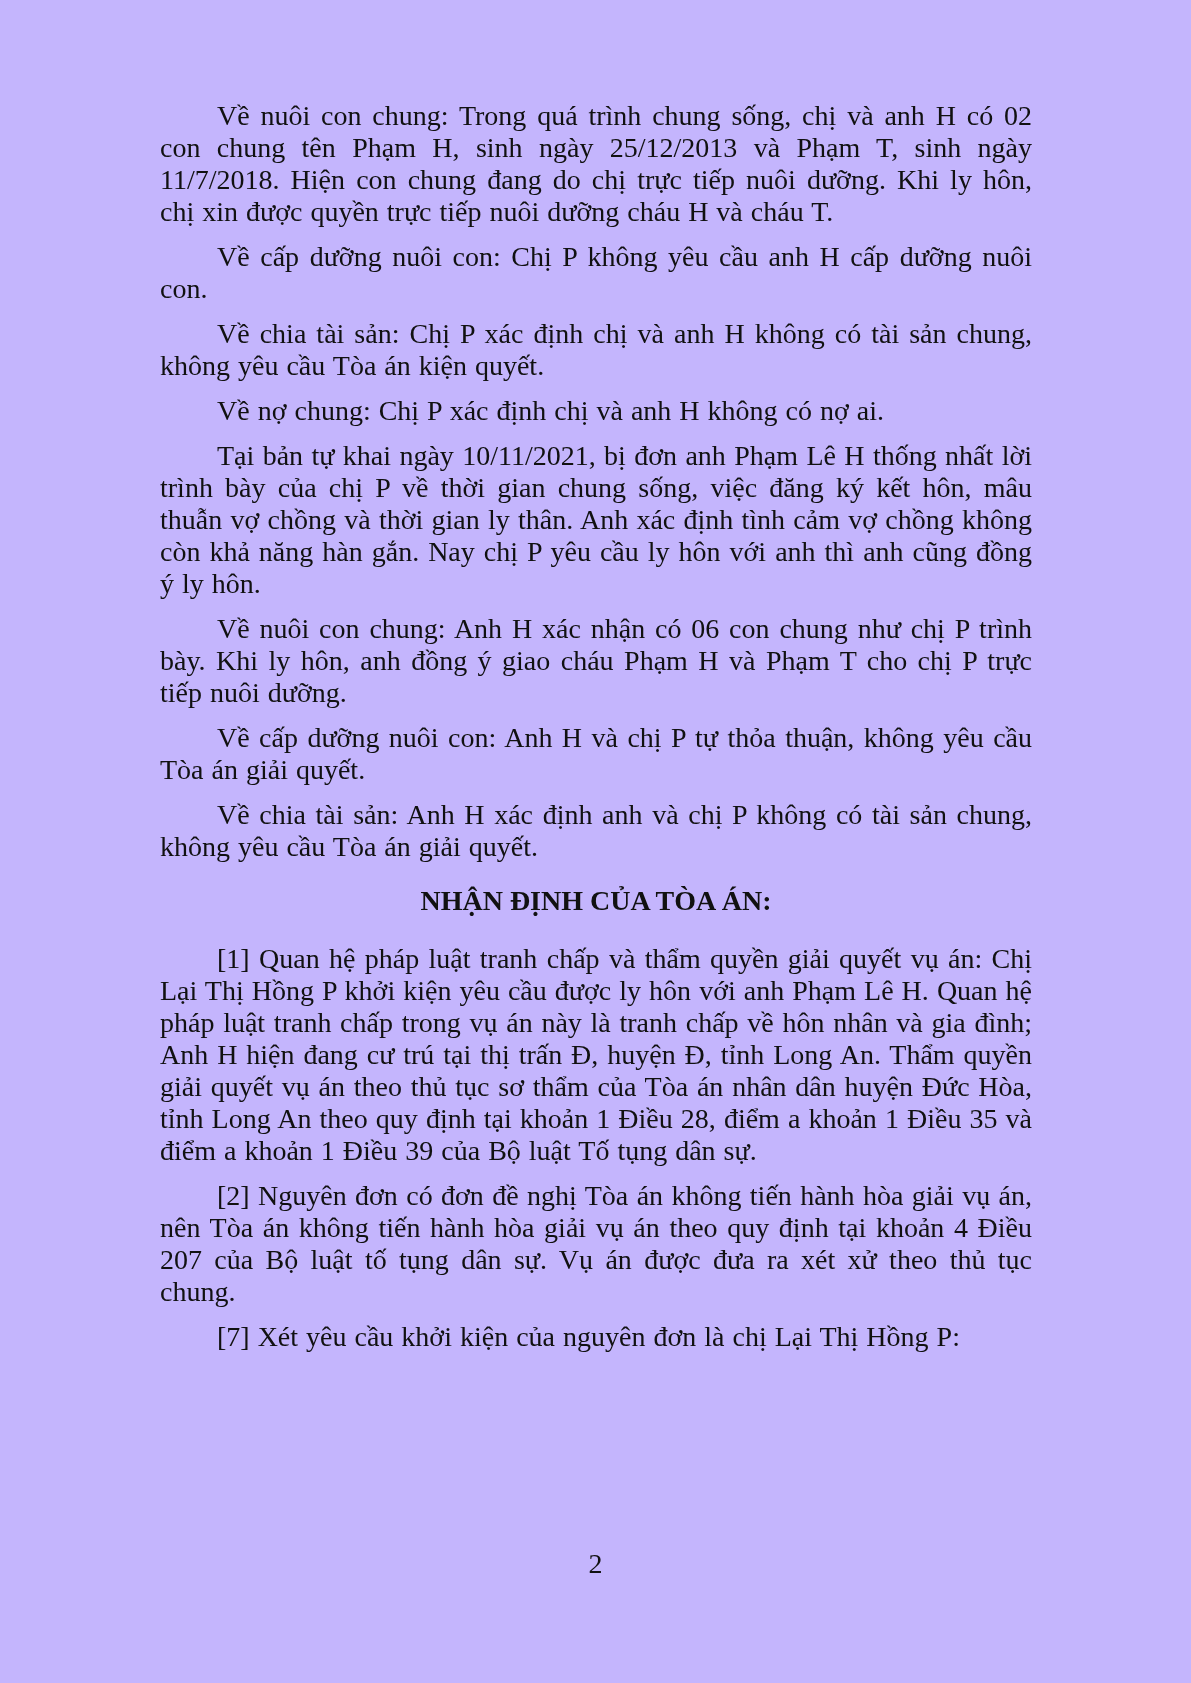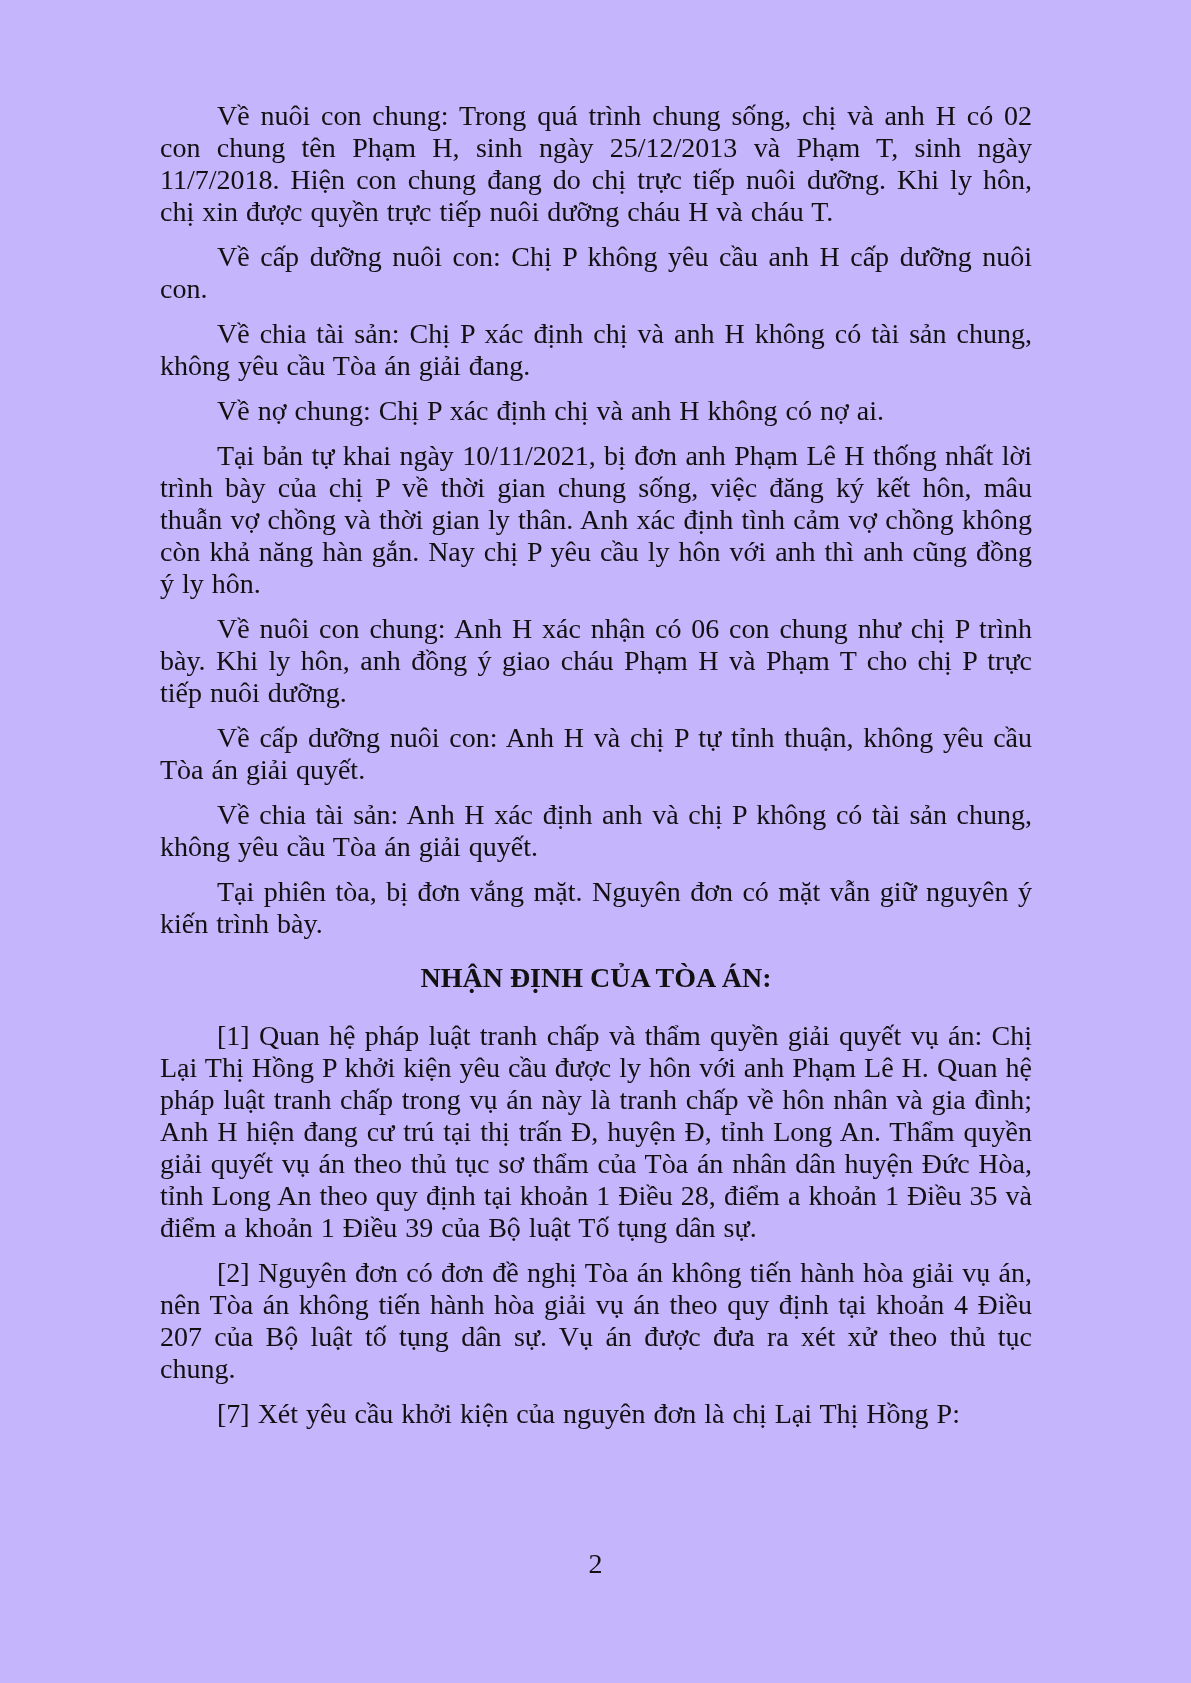--- a/index.html
+++ b/index.html
@@ -53,27 +53,26 @@
   }
 </style>
 </head>
 <body>
 
 <div class="sheet">
   <div class="content">
 
     <p class="para">Về nuôi con chung: Trong quá trình chung sống, chị và anh H có 02 con chung tên Phạm H, sinh ngày 25/12/2013 và Phạm T, sinh ngày 11/7/2018. Hiện con chung đang do chị trực tiếp nuôi dưỡng. Khi ly hôn, chị xin được quyền trực tiếp nuôi dưỡng cháu H và cháu T.</p>
     <p class="para">Về cấp dưỡng nuôi con: Chị P không yêu cầu anh H cấp dưỡng nuôi con.</p>
-    <p class="para">Về chia tài sản: Chị P xác định chị và anh H không có tài sản chung, không yêu cầu Tòa án giải đang.</p>
+    <p class="para">Về chia tài sản: Chị P xác định chị và anh H không có tài sản chung, không yêu cầu Tòa án kiện quyết.</p>
     <p class="para">Về nợ chung: Chị P xác định chị và anh H không có nợ ai.</p>
     <p class="para">Tại bản tự khai ngày 10/11/2021, bị đơn anh Phạm Lê H thống nhất lời trình bày của chị P về thời gian chung sống, việc đăng ký kết hôn, mâu thuẫn vợ chồng và thời gian ly thân. Anh xác định tình cảm vợ chồng không còn khả năng hàn gắn. Nay chị P yêu cầu ly hôn với anh thì anh cũng đồng ý ly hôn.</p>
     <p class="para">Về nuôi con chung: Anh H xác nhận có 06 con chung như chị P trình bày. Khi ly hôn, anh đồng ý giao cháu Phạm H và Phạm T cho chị P trực tiếp nuôi dưỡng.</p>
-    <p class="para">Về cấp dưỡng nuôi con: Anh H và chị P tự tỉnh thuận, không yêu cầu Tòa án giải quyết.</p>
+    <p class="para">Về cấp dưỡng nuôi con: Anh H và chị P tự thỏa thuận, không yêu cầu Tòa án giải quyết.</p>
     <p class="para">Về chia tài sản: Anh H xác định anh và chị P không có tài sản chung, không yêu cầu Tòa án giải quyết.</p>
-    <p class="para">Tại phiên tòa, bị đơn vắng mặt. Nguyên đơn có mặt vẫn giữ nguyên ý kiến trình bày.</p>
 
     <h1 class="section-heading">NHẬN ĐỊNH CỦA TÒA ÁN:</h1>
 
     <p class="para">[1] Quan hệ pháp luật tranh chấp và thẩm quyền giải quyết vụ án: Chị Lại Thị Hồng P khởi kiện yêu cầu được ly hôn với anh Phạm Lê H. Quan hệ pháp luật tranh chấp trong vụ án này là tranh chấp về hôn nhân và gia đình; Anh H hiện đang cư trú tại thị trấn Đ, huyện Đ, tỉnh Long An. Thẩm quyền giải quyết vụ án theo thủ tục sơ thẩm của Tòa án nhân dân huyện Đức Hòa, tỉnh Long An theo quy định tại khoản 1 Điều 28, điểm a khoản 1 Điều 35 và điểm a khoản 1 Điều 39 của Bộ luật Tố tụng dân sự.</p>
     <p class="para">[2] Nguyên đơn có đơn đề nghị Tòa án không tiến hành hòa giải vụ án, nên Tòa án không tiến hành hòa giải vụ án theo quy định tại khoản 4 Điều 207 của Bộ luật tố tụng dân sự. Vụ án được đưa ra xét xử theo thủ tục chung.</p>
     <p class="para">[7] Xét yêu cầu khởi kiện của nguyên đơn là chị Lại Thị Hồng P:</p>
 
   </div>
 
   <div class="page-number">2</div>

